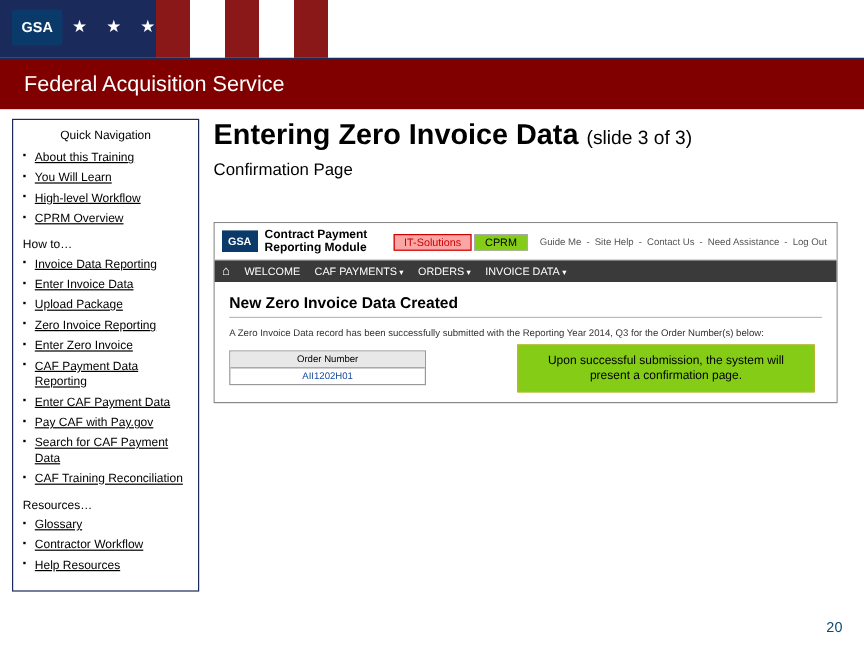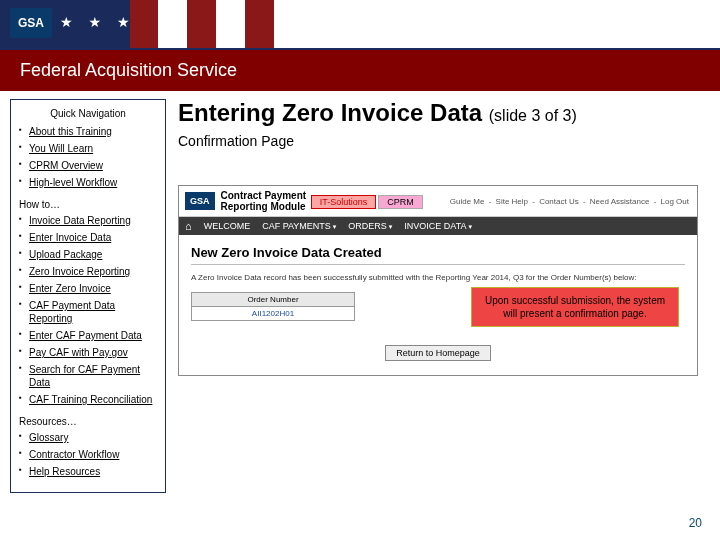--- a/index.html
+++ b/index.html
@@ -19,55 +19,55 @@
   .main { flex: 1; padding: 0 12px; }
   .main-title { font-size: 24px; font-weight: bold; margin-bottom: 6px; }
   .main-title .sub { font-weight: normal; font-size: 16px; }
   .main-subtitle { font-size: 14px; margin-bottom: 36px; }
   .screenshot { border: 1px solid #888; background: #f8f8f8; font-size: 9px; }
   .ss-top { display: flex; align-items: center; padding: 4px 6px; border-bottom: 1px solid #ccc; background: #fff; }
   .ss-gsa { background: #0a3a6a; color: #fff; font-weight: bold; font-size: 9px; padding: 4px 5px; margin-right: 6px; }
   .ss-title-group { flex: 1; }
   .ss-module-title { font-weight: bold; font-size: 10px; line-height: 1.1; }
   .ss-tabs-row { display: flex; gap: 2px; margin-top: 2px; }
-  .ss-tab { border: 1px solid #aaa; padding: 1px 8px; font-size: 9px; background: #f9a8d4; }
+  .ss-tab { border: 1px solid #aaa; padding: 1px 8px; font-size: 9px; background: #84cc16; }
   .ss-tab.active { border-color: #c00; color: #c00; background: #fca5a5; }
   .ss-toplinks { font-size: 8px; color: #555; }
   .ss-toplinks span { margin: 0 2px; }
   .ss-nav { background: #3a3a3a; color: #fff; display: flex; align-items: center; padding: 3px 6px; gap: 12px; font-size: 9px; }
   .ss-nav-item::after { content: " ▾"; font-size: 7px; }
   .ss-home { font-size: 11px; }
   .ss-body { background: #fff; padding: 10px 12px 14px 12px; position: relative; }
   .ss-heading { font-weight: bold; font-size: 13px; margin-bottom: 4px; }
   .ss-divider { height: 1px; background: #bbb; margin-bottom: 8px; }
   .ss-text { font-size: 8px; color: #333; margin-bottom: 10px; }
   .ss-table { border: 1px solid #999; width: 164px; }
   .ss-th { background: #e8e8e8; border-bottom: 1px solid #999; padding: 2px 6px; font-size: 8px; text-align: center; }
   .ss-td { padding: 2px 6px; font-size: 8px; text-align: center; color: #1a4aa0; }
-  .callout { position: absolute; right: 18px; top: 52px; width: 208px; background: #ef4444; border: 1px solid #c0b030; padding: 6px 8px; font-size: 10px; text-align: center; line-height: 1.3; }
+  .callout { position: absolute; right: 18px; top: 52px; width: 248px; background: #84cc16; border: 1px solid #c0b030; padding: 6px 8px; font-size: 10px; text-align: center; line-height: 1.3; }
   .ss-return { text-align: center; margin-top: 24px; }
   .ss-return-btn { display: inline-block; border: 1px solid #888; background: #eee; padding: 2px 10px; font-size: 9px; }
   .page-num { position: absolute; right: 18px; bottom: 10px; font-size: 12px; color: #0c4a6e; }
 </style>
 </head>
 <body>
 
 <div class="flag-banner">
   <div class="gsa-logo">GSA</div>
 </div>
 <div class="title-bar">Federal Acquisition Service</div>
 
 <div class="content">
   <div class="sidebar">
     <div class="sidebar-heading">Quick Navigation</div>
     <ul>
       <li><a>About this Training</a></li>
       <li><a>You Will Learn</a></li>
+      <li><a>High-level Workflow</a></li>
       <li><a>CPRM Overview</a></li>
-      <li><a>High-level Workflow</a></li>
     </ul>
     <div class="section-label">How to…</div>
     <ul>
       <li><a>Invoice Data Reporting</a></li>
       <li><a>Enter Invoice Data</a></li>
       <li><a>Upload Package</a></li>
       <li><a>Zero Invoice Reporting</a></li>
       <li><a>Enter Zero Invoice</a></li>
       <li><a>CAF Payment Data Reporting</a></li>
       <li><a>Enter CAF Payment Data</a></li>
@@ -94,21 +94,21 @@
       <div class="ss-top">
         <div class="ss-gsa">GSA</div>
         <div class="ss-title-group">
           <div class="ss-module-title">Contract Payment</div>
           <div class="ss-module-title">Reporting Module</div>
         </div>
         <div class="ss-tabs-row">
           <div class="ss-tab active">IT-Solutions</div>
           <div class="ss-tab">CPRM</div>
         </div>
-        <div class="ss-toplinks" style="margin-left:25px;">
+        <div class="ss-toplinks" style="margin-left:8px;">
           <span>Guide Me</span> -
           <span>Site Help</span> -
           <span>Contact Us</span> -
           <span>Need Assistance</span> -
           <span>Log Out</span>
         </div>
       </div>
       <div class="ss-nav">
         <span class="ss-home">⌂</span>
         <span>WELCOME</span>
@@ -118,21 +118,18 @@
       </div>
       <div class="ss-body">
         <div class="ss-heading">New Zero Invoice Data Created</div>
         <div class="ss-divider"></div>
         <div class="ss-text">A Zero Invoice Data record has been successfully submitted with the Reporting Year 2014, Q3 for the Order Number(s) below:</div>
         <div class="ss-table">
           <div class="ss-th">Order Number</div>
           <div class="ss-td">AII1202H01</div>
         </div>
         <div class="callout">Upon successful submission, the system will present a confirmation page.</div>
-        <div class="ss-return">
-          <span class="ss-return-btn">Return to Homepage</span>
-        </div>
       </div>
     </div>
   </div>
 </div>
 
 <div class="page-num">20</div>
 
 </body></html>

